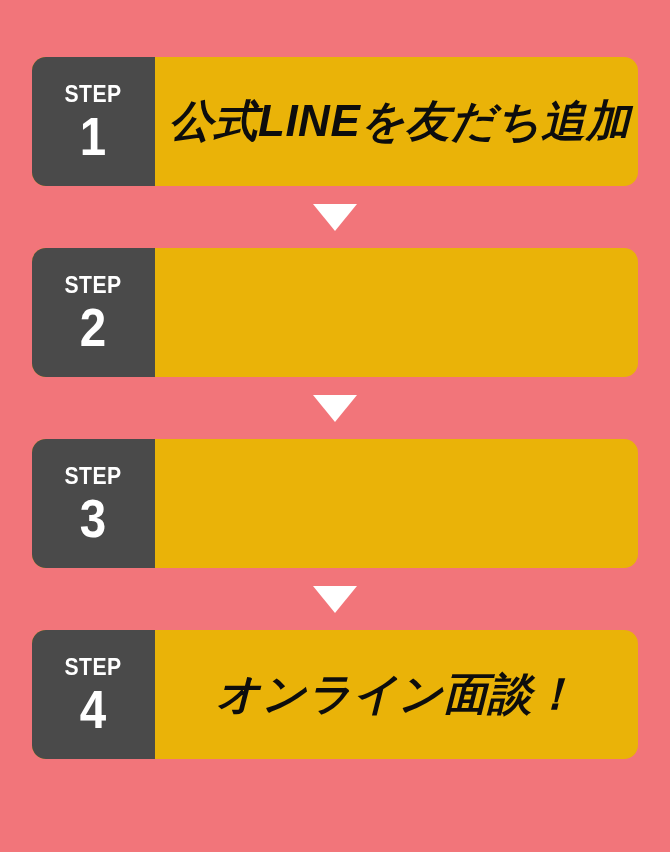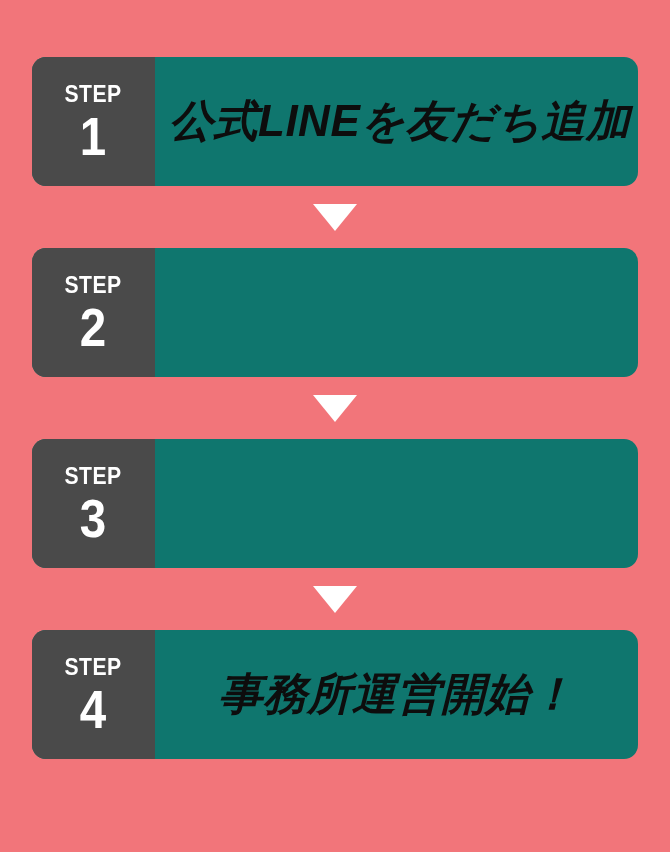--- a/index.html
+++ b/index.html
@@ -29,21 +29,21 @@
     flex-direction: column;
     align-items: stretch;
   }
   .step-card {
     position: relative;
     display: flex;
     flex-direction: row;
     align-items: stretch;
     width: 606px;
     height: 129px;
-    background: #0f766e;
+    background: #eab308;
     border-radius: 14px;
     overflow: hidden;
   }
   .step-badge {
     flex: 0 0 123px;
     width: 123px;
     background: #4A4A4A;
     display: flex;
     flex-direction: column;
     align-items: center;
@@ -142,19 +142,19 @@
     <div class="arrow-wrap">
       <div class="arrow-down"></div>
     </div>
 
     <div class="step-card">
       <div class="step-badge">
         <div class="badge-word">STEP</div>
         <div class="badge-num">4</div>
       </div>
       <div class="step-body">
-        <div class="step-title">事務所運営開始！</div>
+        <div class="step-title">オンライン面談！</div>
       </div>
     </div>
 
   </div>
 
 </div>
 
 </body></html>

